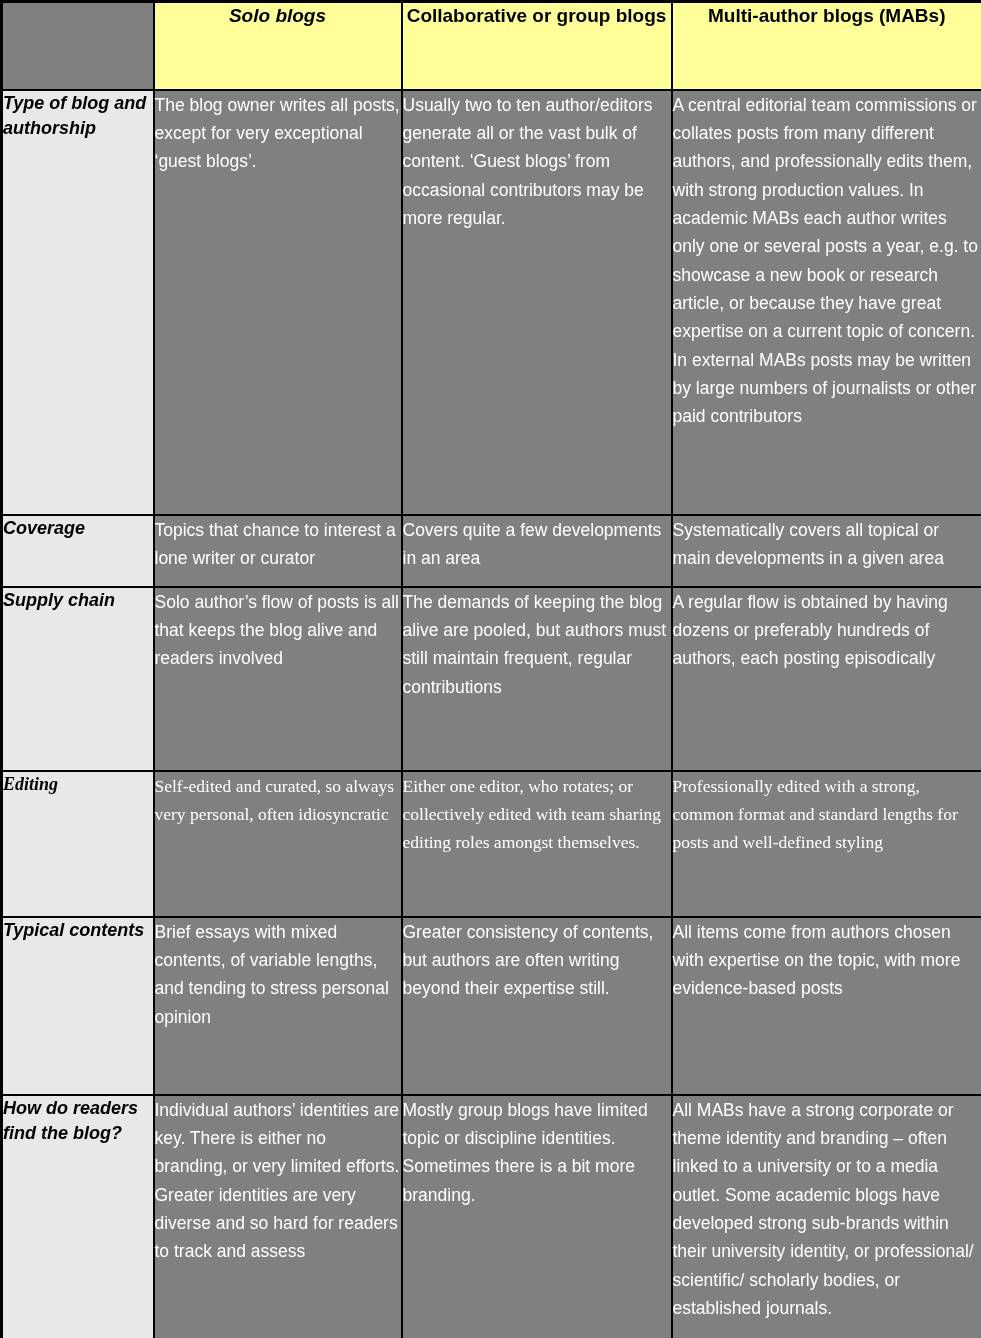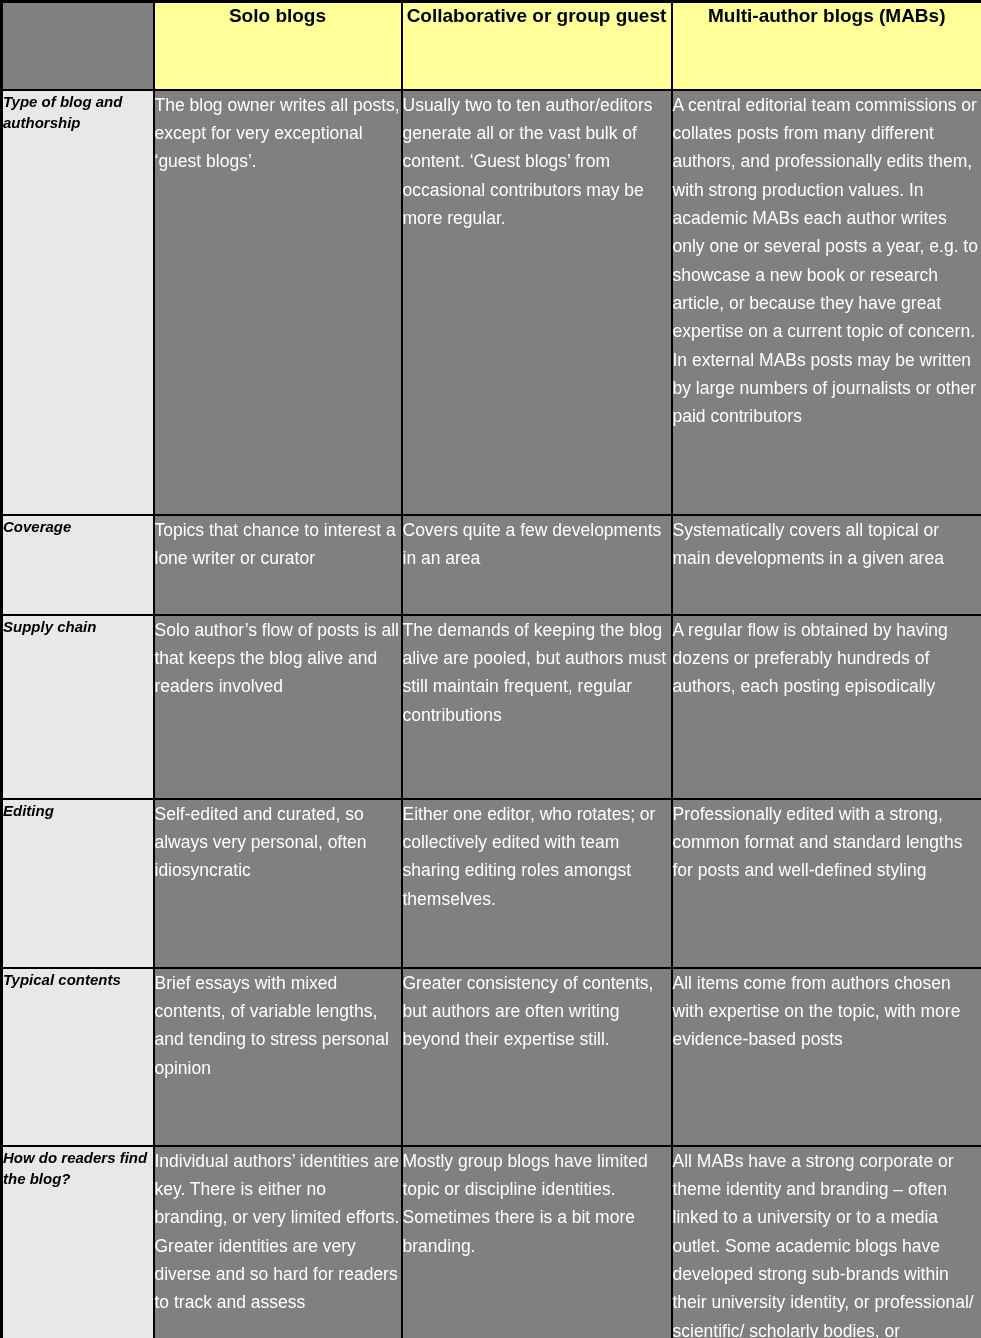--- a/index.html
+++ b/index.html
@@ -46,27 +46,27 @@
   .hdr-cell {
     background: #FFFF99;
     text-align: center;
     vertical-align: middle;
     color: #000000;
     font-size: 19px;
     font-weight: bold;
     line-height: 1.32;
     padding: 8px 10px;
   }
-  .hdr-cell.italic { }
+  .hdr-cell.italic { font-style: italic; }
 
   
   .row-label {
     background: #E8E8E8;
     color: #000000;
-    font-size: 15px;
+    font-size: 18px;
     font-weight: bold;
     font-style: italic;
     line-height: 1.42;
     padding: 10px 9px 10px 10px;
     border-right-width: 3px;
   }
 
   
   .data-cell {
     background: #808080;
@@ -74,41 +74,41 @@
     font-size: 17.5px;
     line-height: 1.62;
     padding: 10px 12px 10px 11px;
     font-weight: normal;
   }
 
   
   tr.header-row { height: 88px; }
 
   tr.r-type     { height: 425px; }
-  tr.r-coverage { height: 100px; }
+  tr.r-coverage { height: 72px; }
   tr.r-supply   { height: 184px; }
-  tr.r-editing  { height: 169px; }
+  tr.r-editing  { height: 146px; font-family: Liberation Serif, serif; }
   tr.r-typical  { height: 178px; }
   tr.r-howfind  { height: 270px; }
 </style>
 </head>
 <body>
 
 <table id="blog-table">
   <colgroup>
     <col class="c-label">
     <col class="c-solo">
     <col class="c-group">
     <col class="c-mab">
   </colgroup>
   <thead>
     <tr class="header-row">
       <th class="hdr-blank"></th>
       <th class="hdr-cell italic">Solo blogs</th>
-      <th class="hdr-cell">Collaborative or group guest</th>
+      <th class="hdr-cell">Collaborative or group blogs</th>
       <th class="hdr-cell">Multi-author blogs (MABs)</th>
     </tr>
   </thead>
   <tbody>
     <tr class="r-type">
       <td class="row-label">Type of blog and authorship</td>
       <td class="data-cell">The blog owner writes all posts, except for very exceptional ‘guest blogs’.</td>
       <td class="data-cell">Usually two to ten author/editors generate all or the vast bulk of content. ‘Guest blogs’ from occasional contributors may be more regular.</td>
       <td class="data-cell">A central editorial team commissions or collates posts from many different authors, and professionally edits them, with strong production values. In academic MABs each author writes only one or several posts a year, e.g. to showcase a new book or research article, or because they have great expertise on a current topic of concern. In external MABs posts may be written by large numbers of journalists or other paid contributors</td>
     </tr>

